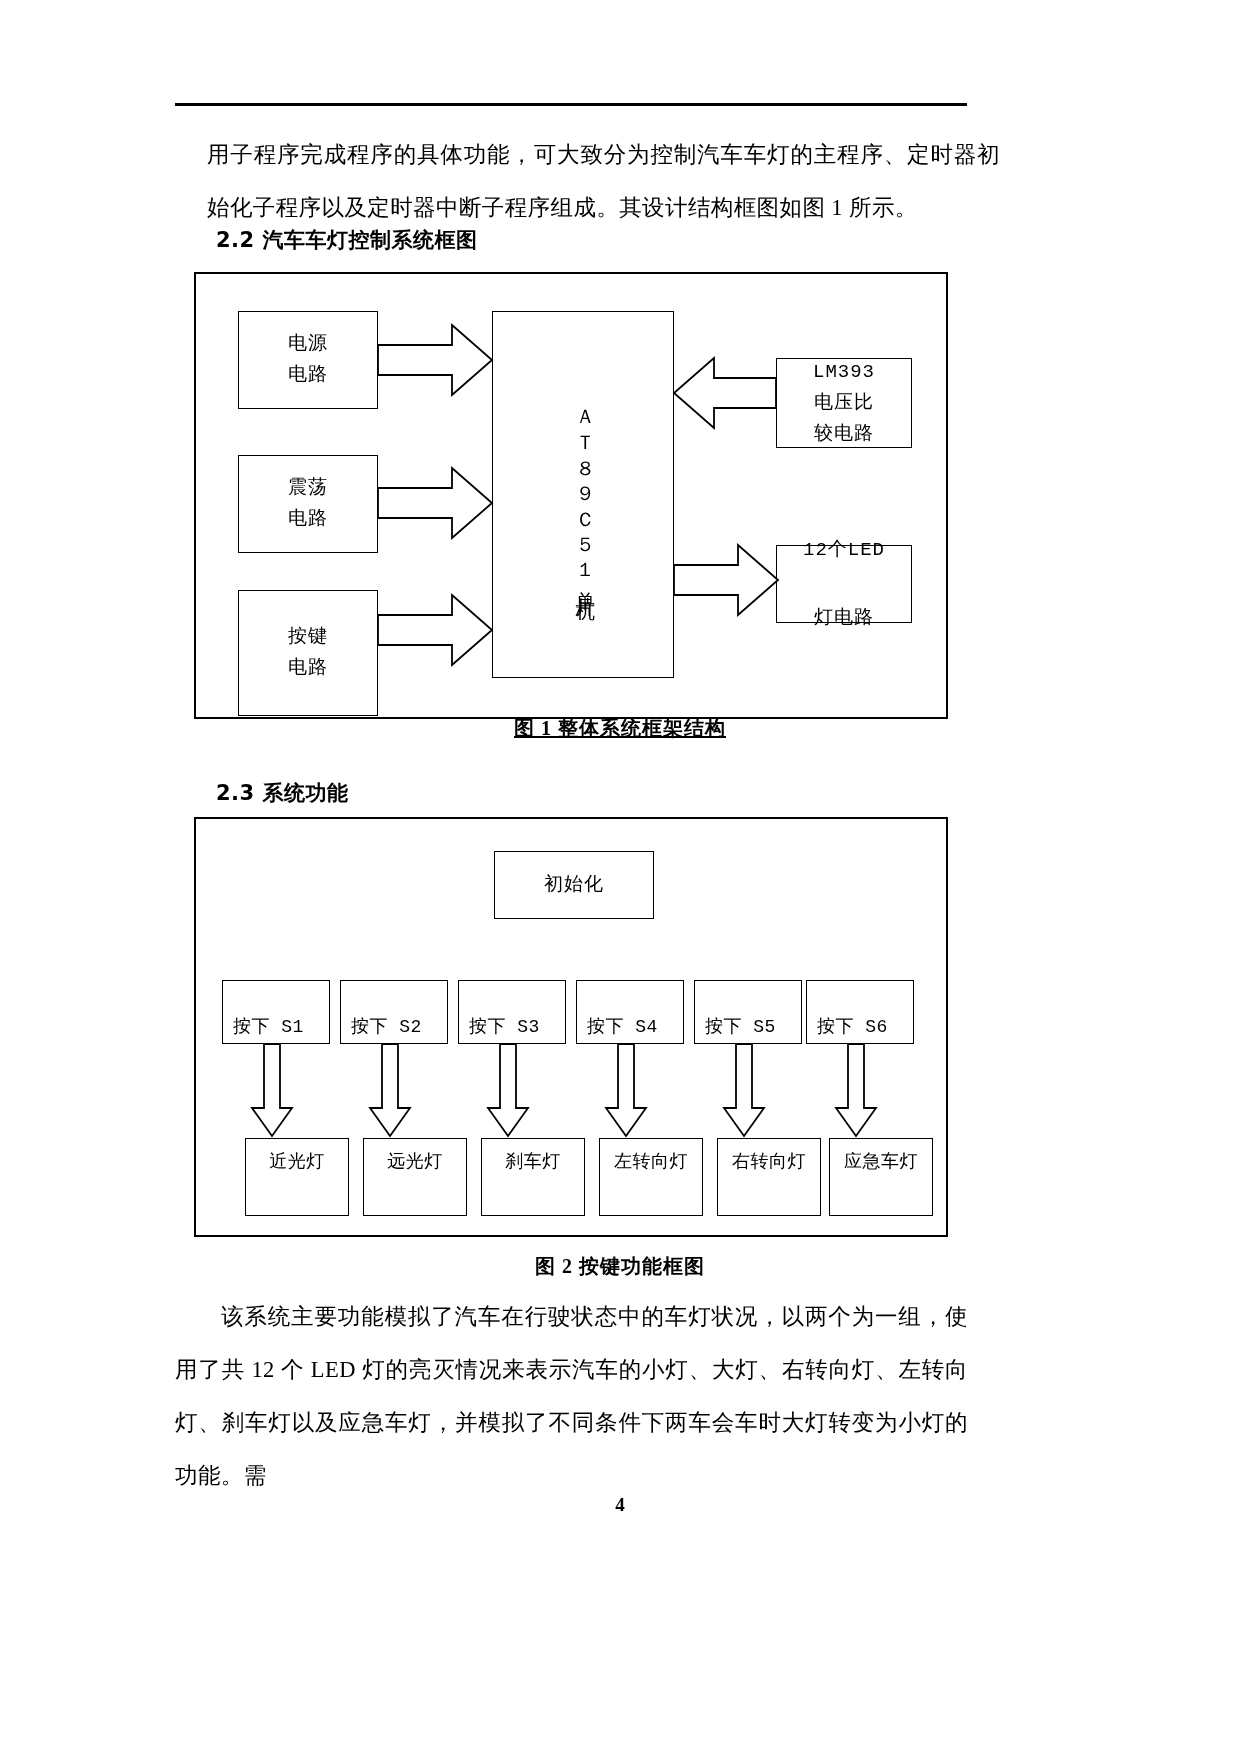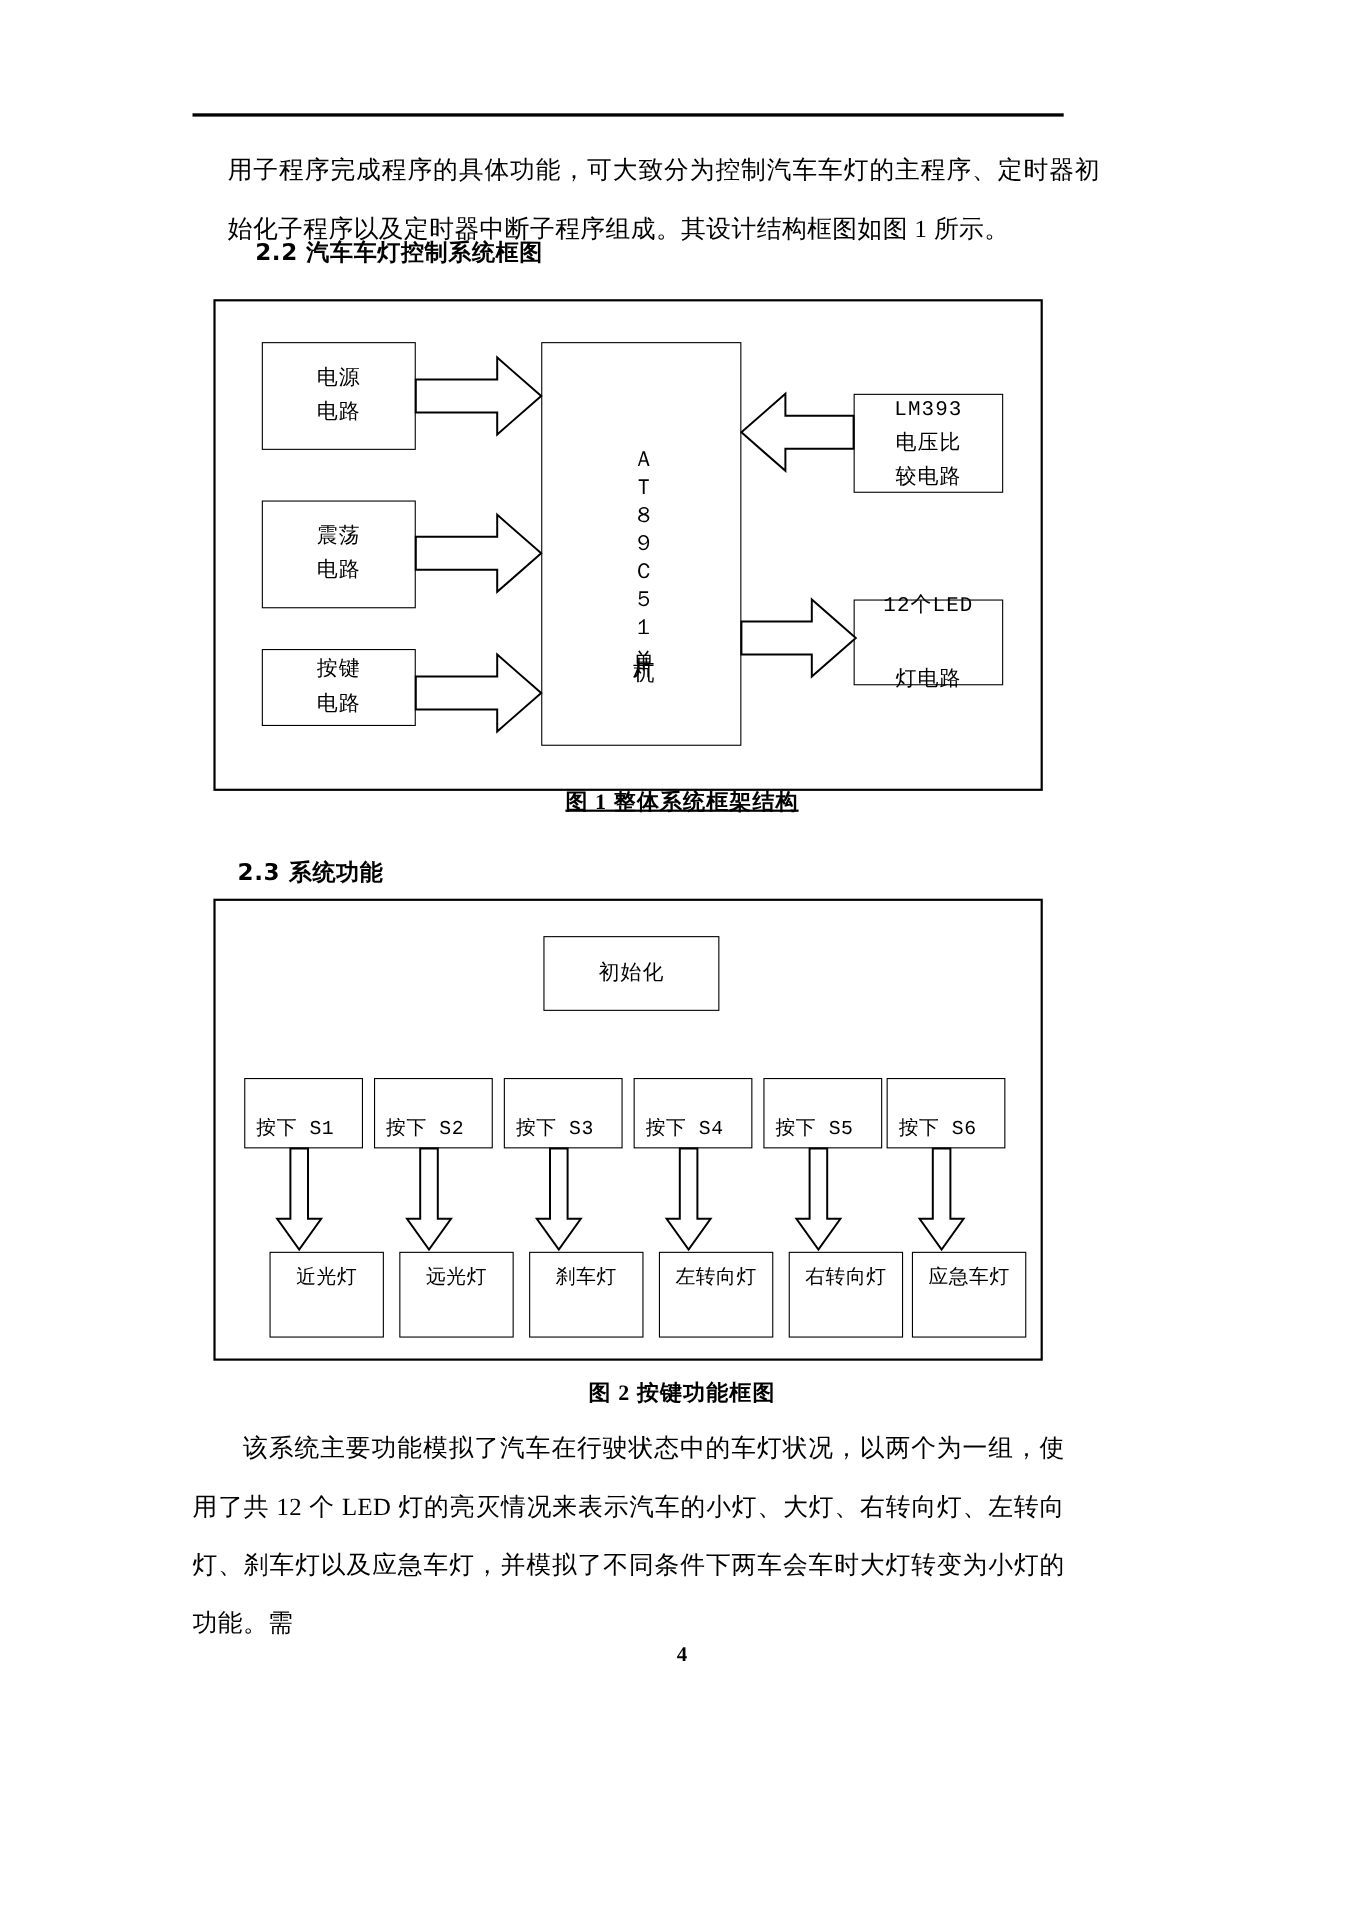--- a/index.html
+++ b/index.html
@@ -53,21 +53,21 @@
   .indent2 { text-indent: 46px; display: block; }
 
   
   .sec-heading {
     position: absolute;
     font-family: "DejaVu Sans", "Liberation Sans", sans-serif;
     font-weight: bold;
     font-size: 21px;
     letter-spacing: 0.5px;
   }
-  #heading-22 { left: 216px; top: 215px; margin-left: 16px; }
+  #heading-22 { left: 216px; top: 226px; }
   #heading-23 { left: 216px; top: 779px; }
 
   
   .fig-caption {
     position: absolute;
     width: 1240px;
     left: 0;
     text-align: center;
     font-size: 20px;
     font-weight: bold;
@@ -100,21 +100,21 @@
     line-height: 31px;
     letter-spacing: 1px;
     text-align: center;
     font-family: Liberation Mono, monospace;
   }
   .dbox .ln { display: block; white-space: nowrap; }
 
   
   #f1-power { left: 238px; top: 311px; width: 140px; height: 98px; }
   #f1-osc   { left: 238px; top: 455px; width: 140px; height: 98px; }
-  #f1-key   { left: 238px; top: 590px; width: 140px; height: 70px; text-align: center; }
+  #f1-key   { left: 238px; top: 590px; width: 140px; height: 126px; text-align: center; }
 
   
   #f1-mcu {
     left: 492px; top: 311px; width: 182px; height: 367px;
     justify-content: center;
   }
   #f1-mcu .vtext {
     writing-mode: vertical-rl;
     text-orientation: upright;
     font-size: 19.5px;

